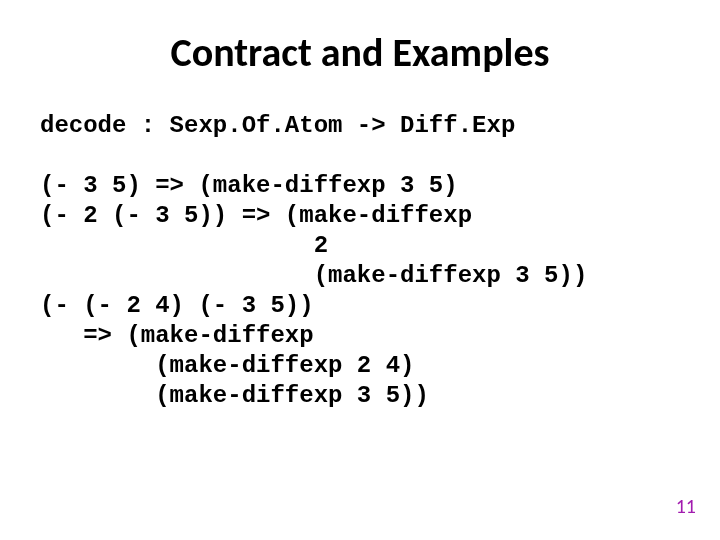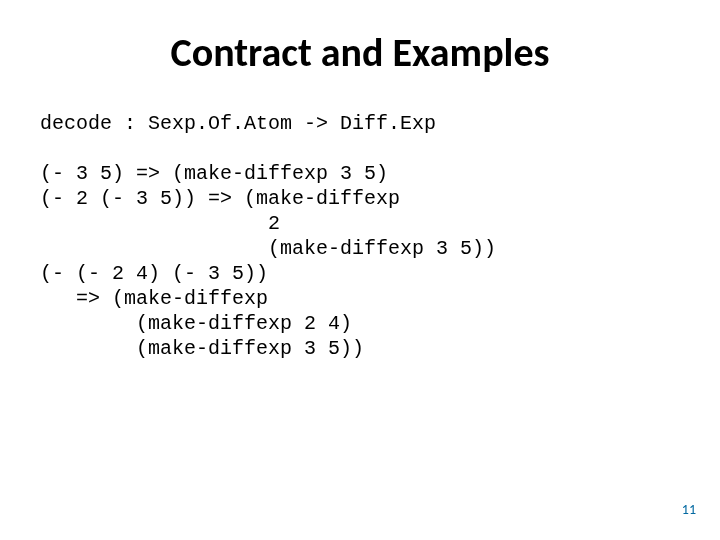--- a/index.html
+++ b/index.html
@@ -1,20 +1,20 @@
 <!DOCTYPE html>
 <html><head>
 <meta charset="utf-8">
 <style>
   * { margin: 0; padding: 0; box-sizing: border-box; }
   html, body { width: 720px; height: 540px; background: #fff; font-family: Calibri, "Segoe UI", Arial, sans-serif; color: #000; }
   .slide { position: relative; width: 720px; height: 540px; padding: 24px 40px 0 40px; }
   .title { font-size: 40px; font-weight: 700; text-align: center; margin-top: 4px; margin-bottom: 34px; letter-spacing: 0px; }
-  .code { font-family: "Courier New", Courier, monospace; font-size: 20px; font-weight: normal; line-height: 1.25; white-space: pre; }
-  .pagenum { position: absolute; right: 24px; bottom: 22px; font-size: 14px; color: #0369a1; font-family: Calibri, Arial, sans-serif; }
+  .code { font-family: "Courier New", Courier, monospace; font-size: 24px; font-weight: bold; line-height: 1.25; white-space: pre; }
+  .pagenum { position: absolute; right: 24px; bottom: 22px; font-size: 20px; color: #a21caf; font-family: Calibri, Arial, sans-serif; }
 </style>
 </head>
 <body>
 
 <div class="slide">
   <h1 class="title">Contract and Examples</h1>
 
   <div class="code"><span>decode : Sexp.Of.Atom -&gt; Diff.Exp</span>
 <span></span>
 <span>(- 3 5) =&gt; (make-diffexp 3 5)</span>

